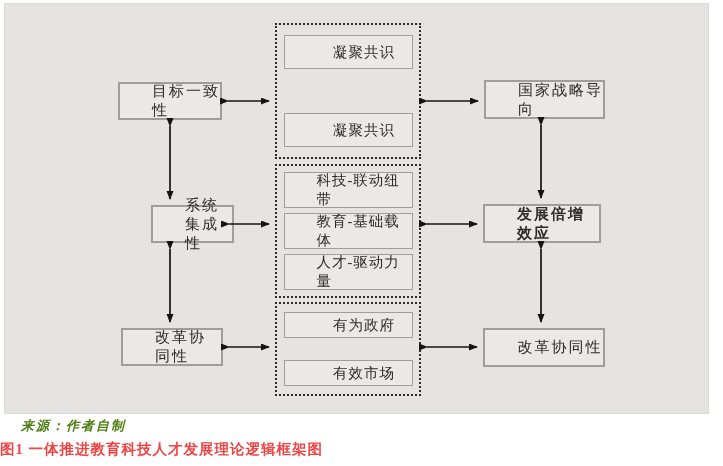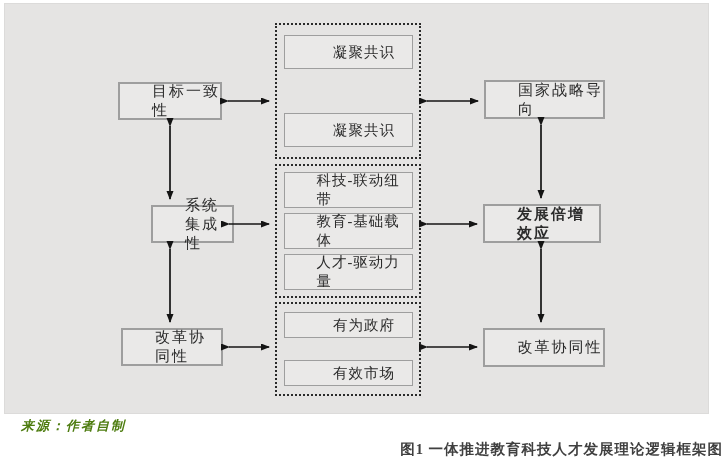--- a/index.html
+++ b/index.html
@@ -84,25 +84,25 @@
     font-size: 13px;
     font-weight: bold;
     font-style: italic;
     letter-spacing: 2px;
     color: #4d7c0f;
   }
   .caption {
     position: absolute;
     left: 0; top: 440px;
     width: 723px;
-    text-align: right;
+    text-align: left;
     font-size: 14.5px;
     font-weight: bold;
     letter-spacing: 1px;
-    color: #404040;
+    color: #ef4444;
   }
 </style>
 </head>
 <body>
 
 <div class="stage">
 
   <div class="panel">
 
     

